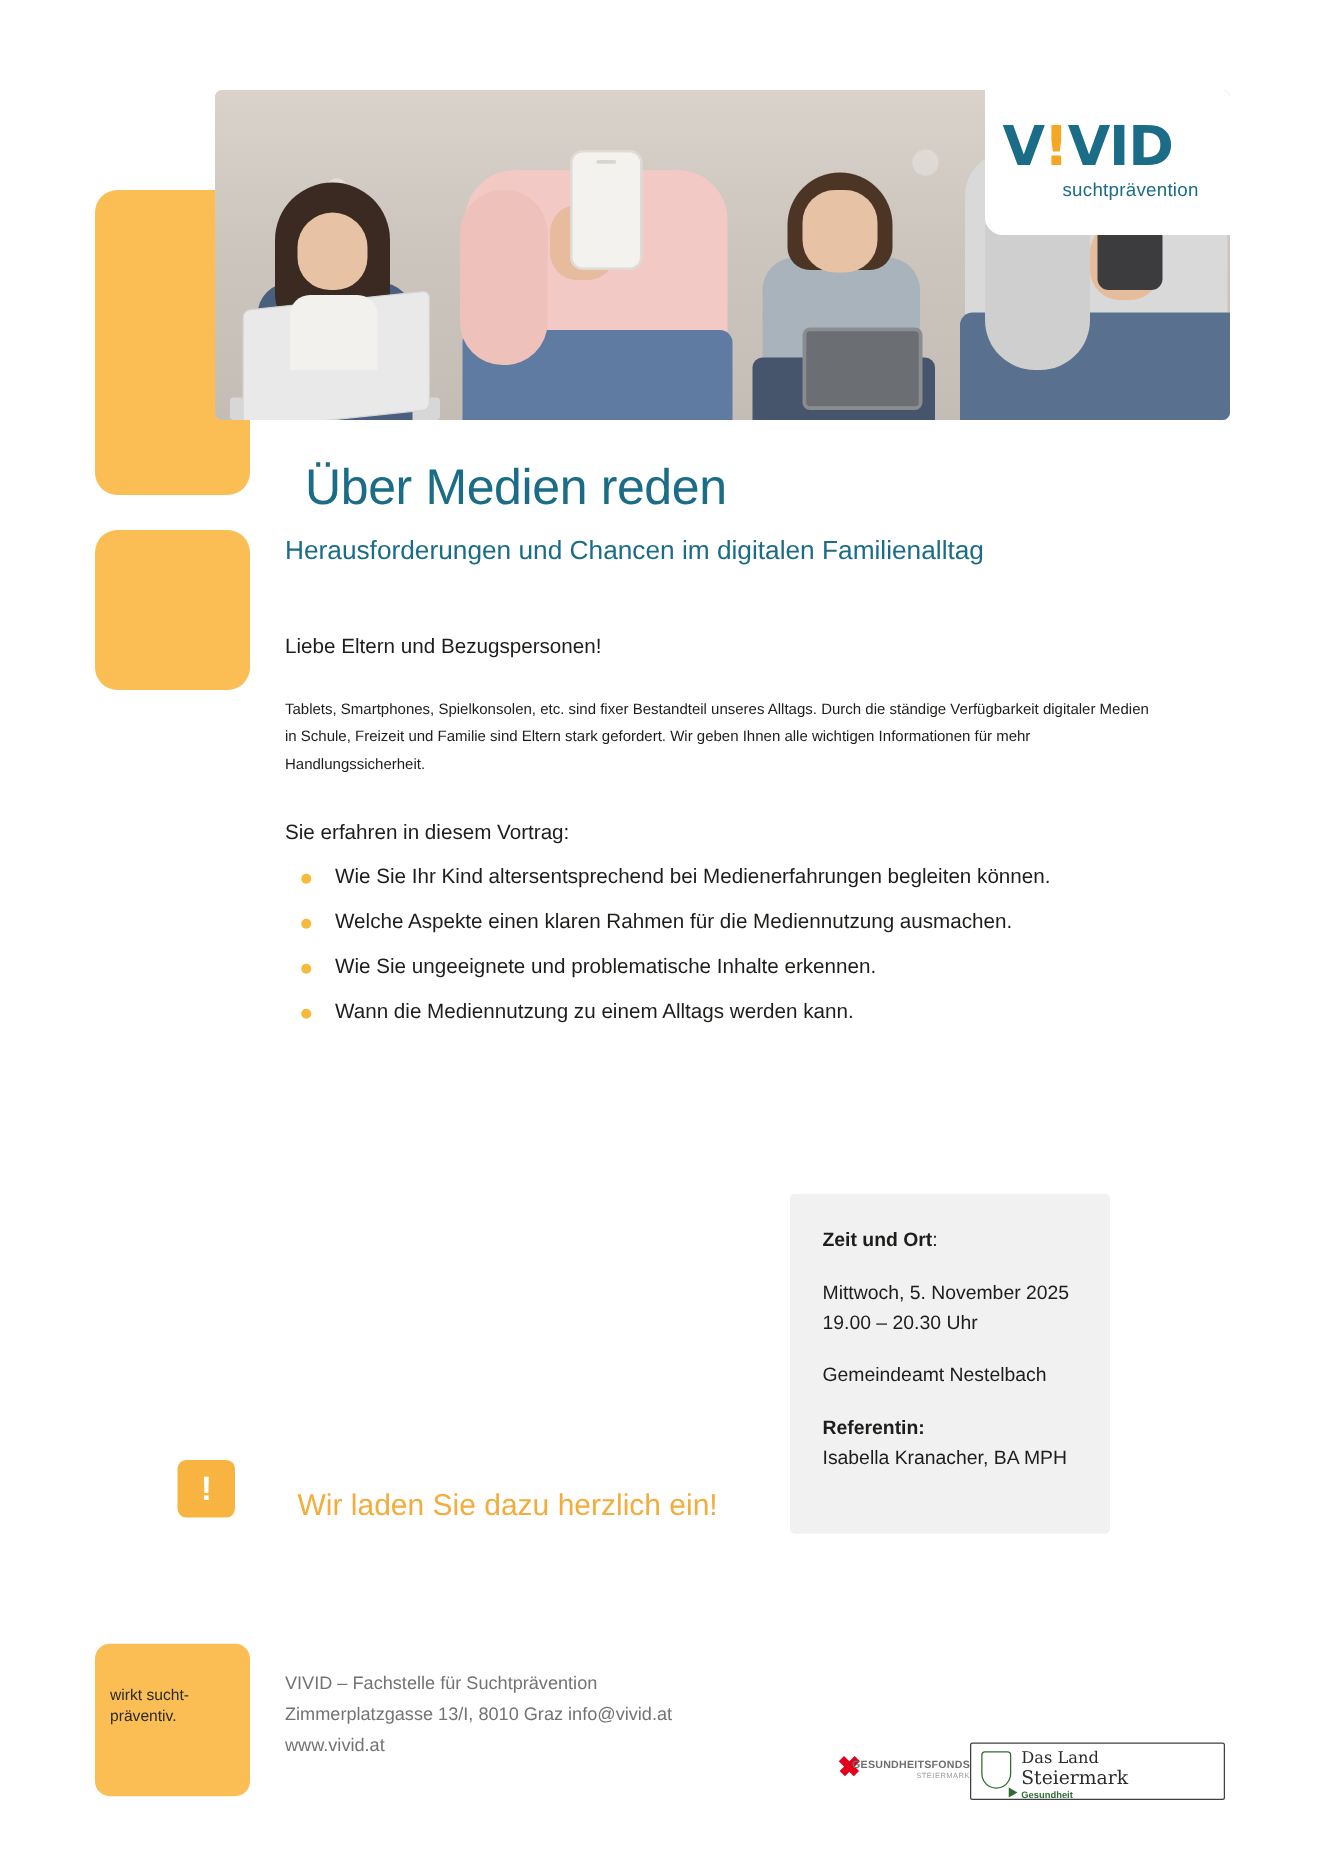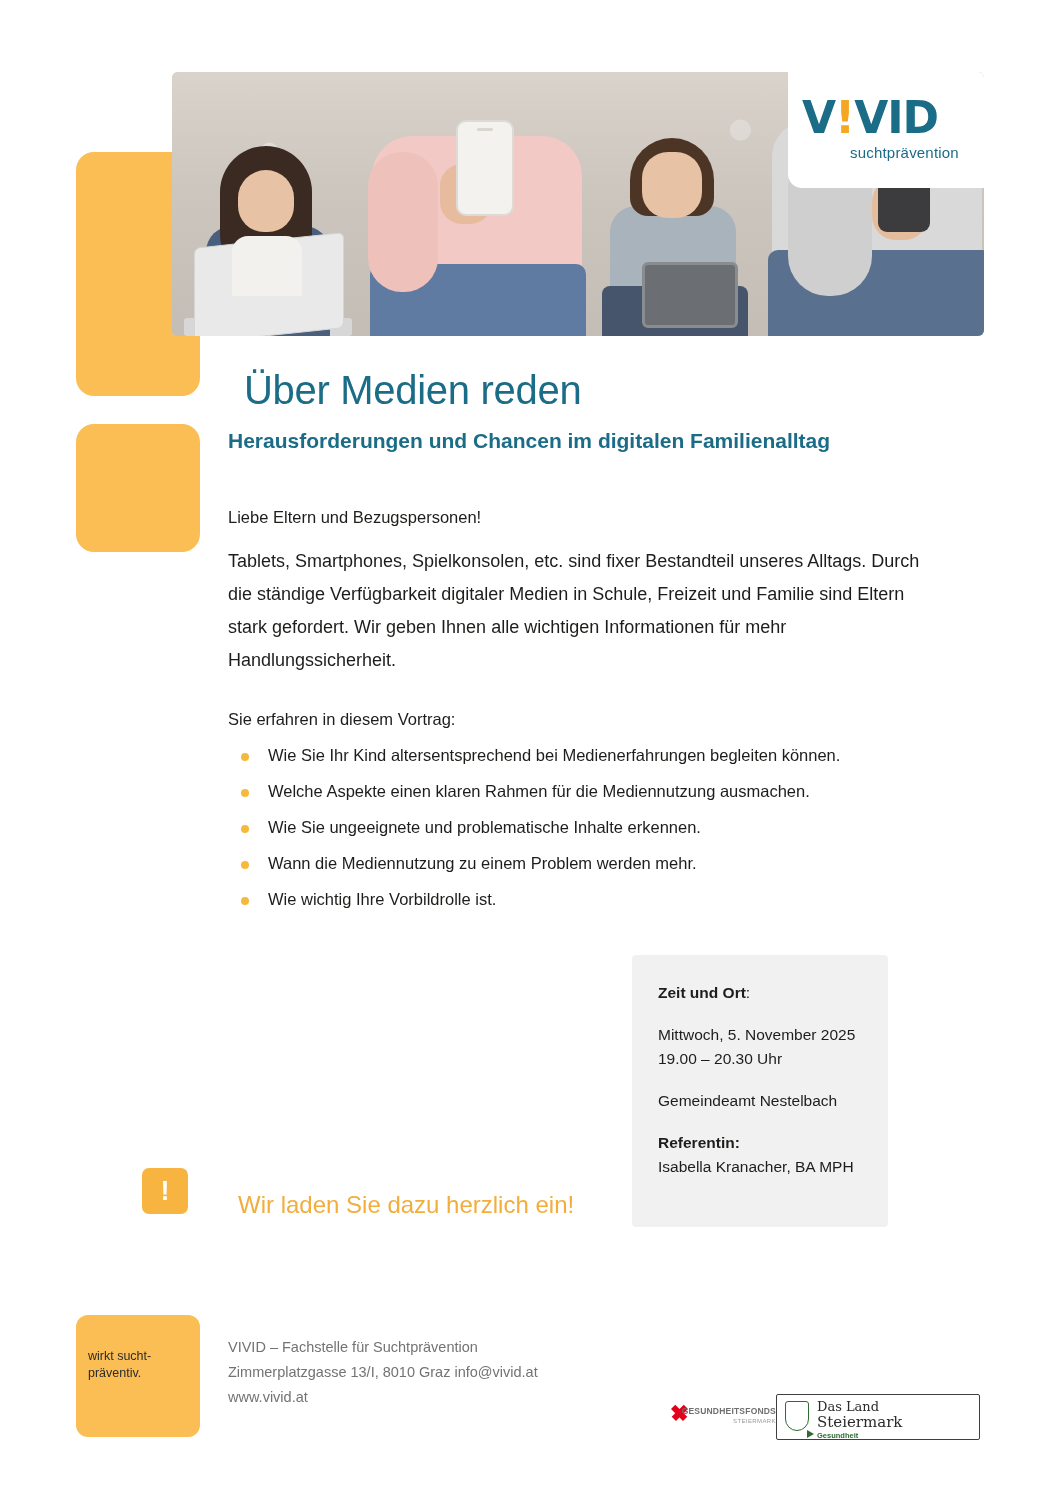--- a/index.html
+++ b/index.html
@@ -154,32 +154,32 @@
     margin: 16px;
     font-size: 40px;
     font-weight: normal;
     color: #1a6c87;
     letter-spacing: -.3px;
     line-height: 1.1;
   }
   h2.subtitle {
     margin: 10px 0 0 0;
     font-size: 21px;
-    font-weight: bold;
+    font-weight: normal;
     color: #1a6c87;
     line-height: 1.25;
   }
   .salutation {
     margin-top: 54px;
     font-size: 16.5px;
     color: #1d1d1b;
   }
   .intro {
-    margin-top: 18px;
-    font-size: 18px;
+    margin-top: 30px;
+    font-size: 12px;
     line-height: 1.82;
     color: #1d1d1b;
     max-width: 700px;
   }
   .lead {
     margin-top: 34px;
     font-size: 16.5px;
     color: #1d1d1b;
   }
   ul.bullets {
@@ -325,22 +325,21 @@
   <h2 class="subtitle">Herausforderungen und Chancen im digitalen Familienalltag</h2>
 
   <p class="salutation">Liebe Eltern und Bezugspersonen!</p>
   <p class="intro">Tablets, Smartphones, Spielkonsolen, etc. sind fixer Bestandteil unseres Alltags. Durch die ständige Verfügbarkeit digitaler Medien in Schule, Freizeit und Familie sind Eltern stark gefordert. Wir geben Ihnen alle wichtigen Informationen für mehr Handlungssicherheit.</p>
   <p class="lead">Sie erfahren in diesem Vortrag:</p>
 
   <ul class="bullets">
     <li>Wie Sie Ihr Kind altersentsprechend bei Medienerfahrungen begleiten können.</li>
     <li>Welche Aspekte einen klaren Rahmen für die Mediennutzung ausmachen.</li>
     <li>Wie Sie ungeeignete und problematische Inhalte erkennen.</li>
-    <li>Wann die Mediennutzung zu einem Problem werden mehr.</li>
-    <li>Wie wichtig Ihre Vorbildrolle ist.</li>
+    <li>Wann die Mediennutzung zu einem Alltags werden kann.</li>
   </ul>
 </div>
 
 <div class="invite">Wir laden Sie dazu herzlich ein!</div>
 
 <div class="info-box">
   <div><span class="label">Zeit und Ort</span><span>:</span></div>
   <div class="gap"></div>
   <div>Mittwoch, 5. November 2025</div>
   <div>19.00 – 20.30 Uhr</div>

